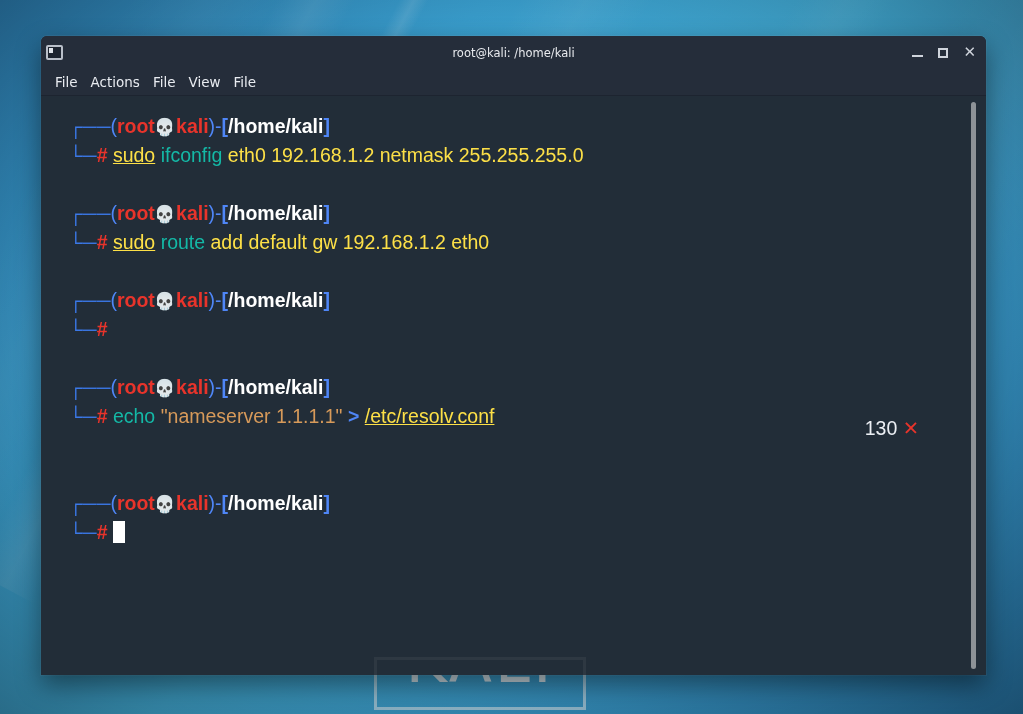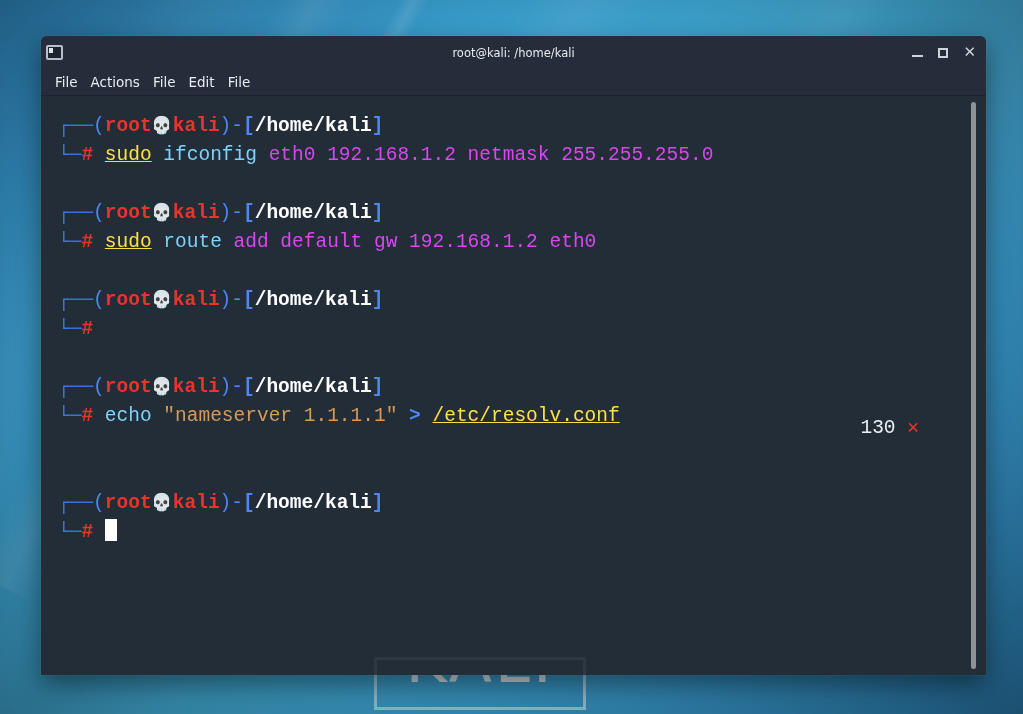--- a/index.html
+++ b/index.html
@@ -143,46 +143,46 @@
 
   
   #terminal {
     flex: 1 1 auto;
     position: relative;
     background: #222d38;
     overflow: hidden;
     padding: 16px 0 0 0;
   }
   #term-content {
-    font-family: Liberation Mono, monospace;
+    font-family: Liberation Sans, sans-serif;
     font-size: 19.5px;
     line-height: 29px;
-    padding-left: 17px;
+    padding-left: 28px;
     white-space: pre;
     position: relative;
     z-index: 2;
   }
 
   .block { position: relative; }
   .spacer { height: 29px; }
 
   .prompt-line, .cmd-line { position: relative; height: 29px; }
 
   
   .corner { color: #3b78e7; }
 
   .paren  { color: #4f86f7; }
   .red    { color: #e8342b; font-weight: bold; }
   .skull  { color: #ffffff; font-size: 17px; }
   .brk    { color: #4f86f7; font-weight: bold; }
   .path   { color: #ffffff; font-weight: bold; }
   .hash   { color: #e8342b; font-weight: bold; }
-  .cmd    { color: #7dd3fc; }
+  .cmd    { color: #14b8a6; }
   .cmd-u  { color: #fde047; text-decoration: underline; }
-  .arg    { color: #d946ef; }
+  .arg    { color: #fde047; }
   .str    { color: #d79a5a; }
   .redir  { color: #4f86f7; font-weight: bold; }
   .file-u { color: #fde047; text-decoration: underline; }
   .code   { color: #eceff4; }
   .xmark  { color: #e8342b; }
 
   .cursor {
     display: inline-block;
     width: 12px;
     height: 22px;
@@ -265,21 +265,21 @@
         <div class="wc wc-min"></div>
         <div class="wc wc-max"></div>
         <div class="wc wc-close">✕</div>
       </div>
     </div>
 
     <div id="menubar">
       <div class="menu-item">File</div>
       <div class="menu-item">Actions</div>
       <div class="menu-item">File</div>
-      <div class="menu-item">Edit</div>
+      <div class="menu-item">View</div>
       <div class="menu-item">File</div>
     </div>
 
     <div id="terminal">
 
       <div id="term-watermark">
         <span>KALI</span>
       </div>
 
       <div id="term-content"><div class="block"><div class="prompt-line"><span class="corner">┌──</span><span class="paren">(</span><span class="red">root</span><span class="skull">💀</span><span class="red">kali</span><span class="paren">)</span><span class="paren">-</span><span class="brk">[</span><span class="path">/home/kali</span><span class="brk">]</span></div><div class="cmd-line"><span class="corner">└─</span><span class="hash">#</span><span class="arg"> </span><span class="cmd-u">sudo</span><span class="arg"> </span><span class="cmd">ifconfig</span><span class="arg"> eth0 192.168.1.2 netmask 255.255.255.0</span></div></div><div class="spacer"></div><div class="block"><div class="prompt-line"><span class="corner">┌──</span><span class="paren">(</span><span class="red">root</span><span class="skull">💀</span><span class="red">kali</span><span class="paren">)</span><span class="paren">-</span><span class="brk">[</span><span class="path">/home/kali</span><span class="brk">]</span></div><div class="cmd-line"><span class="corner">└─</span><span class="hash">#</span><span class="arg"> </span><span class="cmd-u">sudo</span><span class="arg"> </span><span class="cmd">route</span><span class="arg"> add default gw 192.168.1.2 eth0</span></div></div><div class="spacer"></div><div class="block"><div class="prompt-line"><span class="corner">┌──</span><span class="paren">(</span><span class="red">root</span><span class="skull">💀</span><span class="red">kali</span><span class="paren">)</span><span class="paren">-</span><span class="brk">[</span><span class="path">/home/kali</span><span class="brk">]</span></div><div class="cmd-line"><span class="corner">└─</span><span class="hash">#</span><span class="arg"> </span></div></div><div class="spacer"></div><div class="block"><div class="prompt-line"><span class="corner">┌──</span><span class="paren">(</span><span class="red">root</span><span class="skull">💀</span><span class="red">kali</span><span class="paren">)</span><span class="paren">-</span><span class="brk">[</span><span class="path">/home/kali</span><span class="brk">]</span></div><div class="cmd-line"><span class="corner">└─</span><span class="hash">#</span><span class="arg"> </span><span class="cmd">echo</span><span class="arg"> </span><span class="str">"nameserver 1.1.1.1"</span><span class="arg"> </span><span class="redir">&gt;</span><span class="arg"> </span><span class="file-u">/etc/resolv.conf</span><span class="status-right"><span class="code">130</span><span class="arg"> </span><span class="xmark">✕</span></span></div></div><div class="spacer"></div><div class="spacer"></div><div class="block"><div class="prompt-line"><span class="corner">┌──</span><span class="paren">(</span><span class="red">root</span><span class="skull">💀</span><span class="red">kali</span><span class="paren">)</span><span class="paren">-</span><span class="brk">[</span><span class="path">/home/kali</span><span class="brk">]</span></div><div class="cmd-line"><span class="corner">└─</span><span class="hash">#</span><span class="arg"> </span><span class="cursor"></span></div></div></div>

